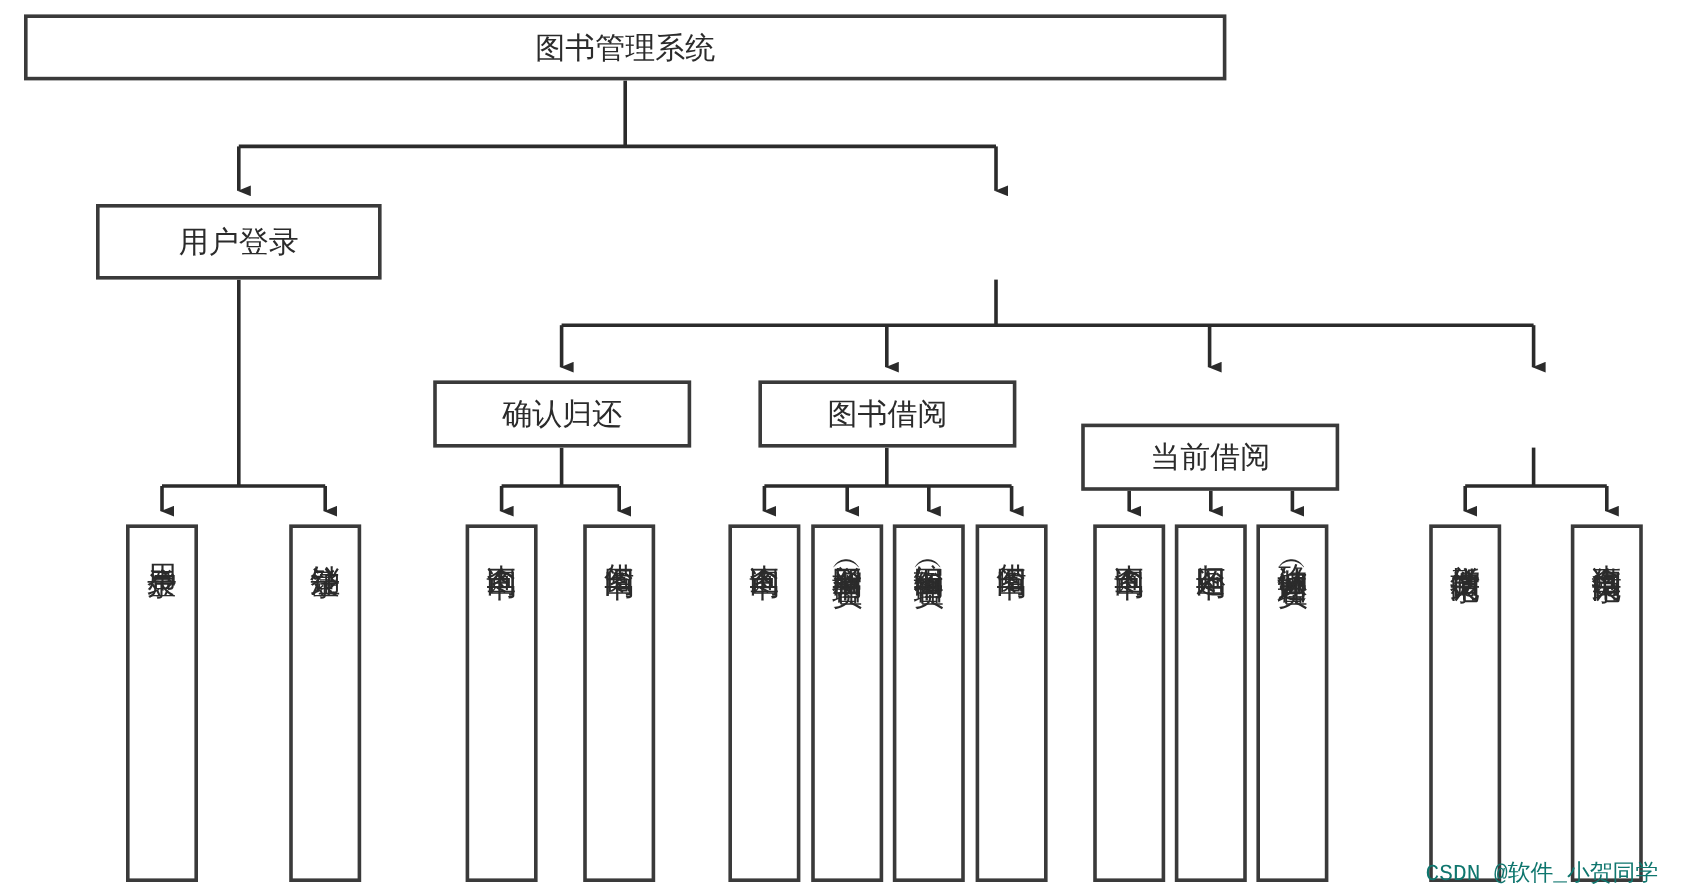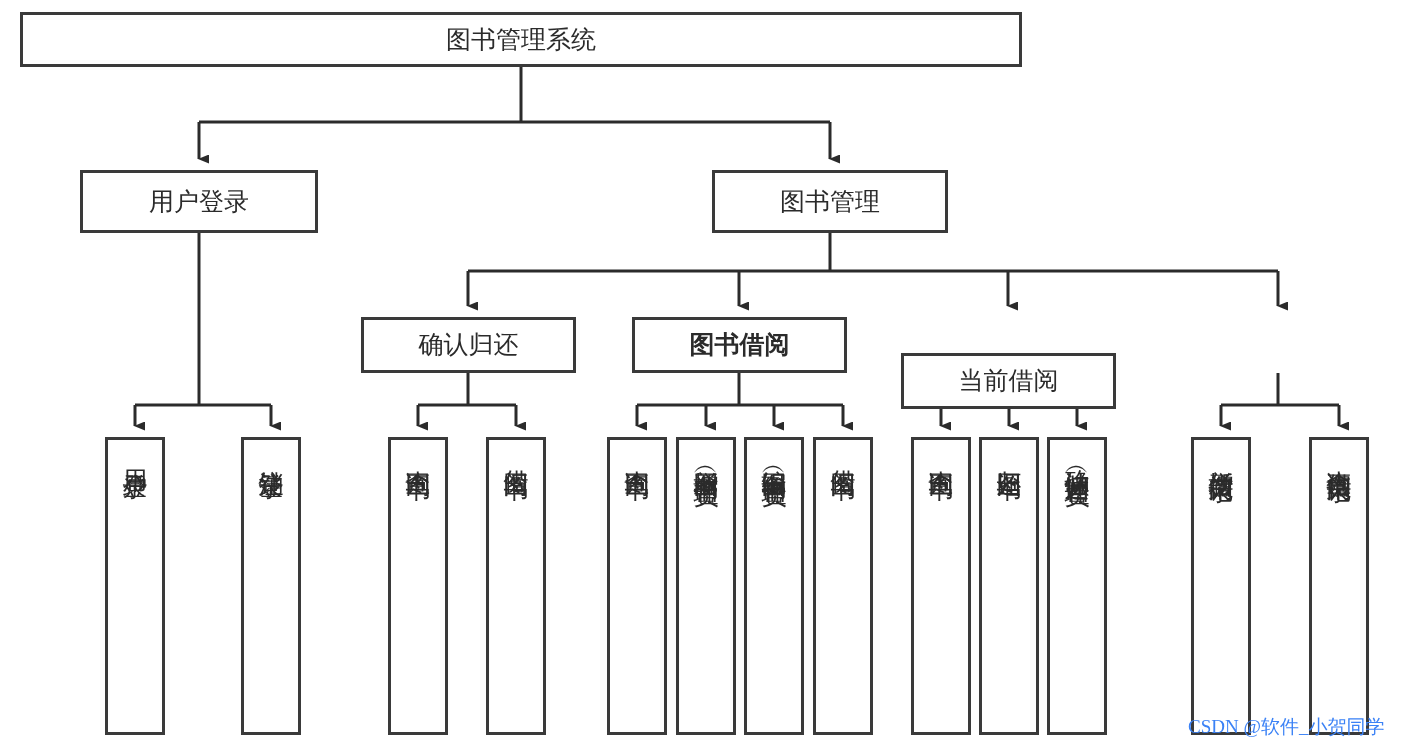--- a/index.html
+++ b/index.html
@@ -61,24 +61,24 @@
     text-orientation: upright;
     letter-spacing: 2px;
     line-height: 1;
     white-space: nowrap;
   }
   #watermark {
     position: absolute;
     left: 1188px;
     top: 714px;
     font-size: 19px;
-    color: #3b82f6;
+    color: #0f766e;
     white-space: nowrap;
     z-index: 5;
-    font-family: Liberation Serif, serif;
+    font-family: Liberation Mono, monospace;
   }
 </style>
 </head>
 <body>
 
 <div id="diagram-canvas">
 
   <svg id="edge-layer" viewBox="0 0 1405 747" xmlns="http://www.w3.org/2000/svg">
     <defs>
       <marker id="arrowhead" markerWidth="9" markerHeight="11" refX="4.5" refY="10" orient="auto" markerUnits="userSpaceOnUse">
@@ -131,29 +131,26 @@
   </svg>
 
   <div class="node root horizontal" style="left:20px; top:12px; width:1002px; height:55px;">
     <span class="node-label">图书管理系统</span>
   </div>
 
   <div class="node horizontal" style="left:80px; top:170px; width:238px; height:63px;">
     <span class="node-label">用户登录</span>
   </div>
 
-  <div class="node horizontal" style="left:712px; top:170px; width:236px; height:63px;">
-    <span class="node-label">图书管理</span>
-  </div>
 
   <div class="node horizontal" style="left:361px; top:317px; width:215px; height:56px;">
     <span class="node-label">确认归还</span>
   </div>
 
-  <div class="node horizontal" style="left:632px; top:317px; width:215px; height:56px;font-weight:bold;">
+  <div class="node horizontal" style="left:632px; top:317px; width:215px; height:56px;">
     <span class="node-label">图书借阅</span>
   </div>
 
   <div class="node horizontal" style="left:901px; top:317px; width:215px; height:56px;margin-top:36px;">
     <span class="node-label">当前借阅</span>
   </div>
 
 
   <div class="node vertical" style="left:105px; top:437px; width:60px; height:298px;">
     <span class="node-label">用户登录</span>

